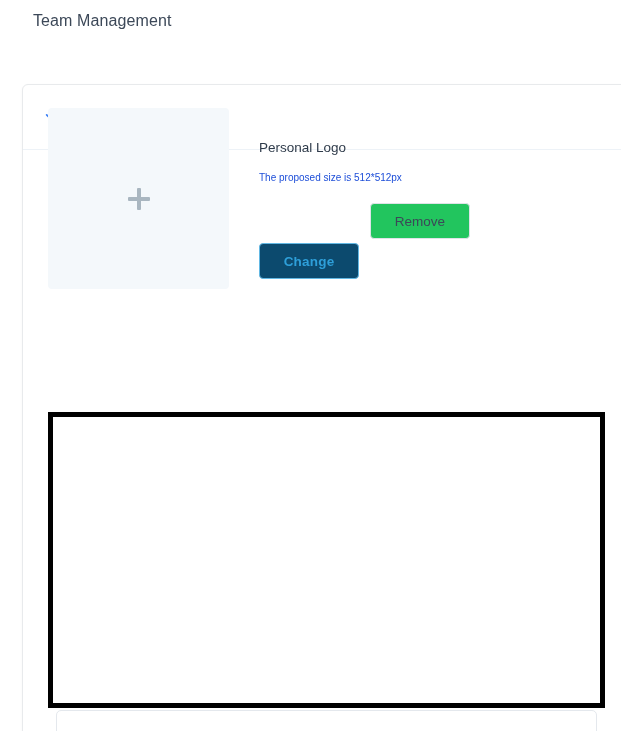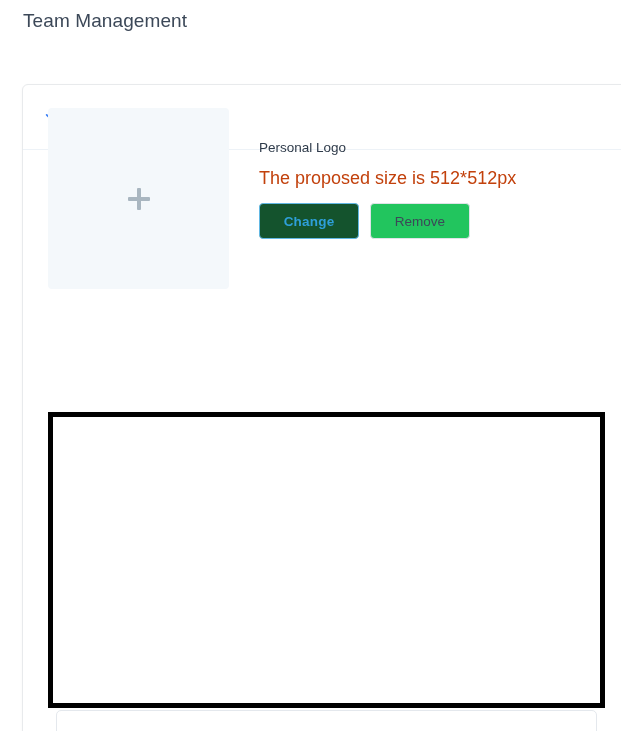--- a/index.html
+++ b/index.html
@@ -16,23 +16,23 @@
   #app {
     position: relative;
     width: 621px;
     height: 731px;
     background: #ffffff;
   }
 
   
   .page-title {
     position: absolute;
-    left: 23px;
+    left: 33px;
     top: 10px;
-    font-size: 19px;
+    font-size: 16px;
     color: #3c4858;
     letter-spacing: 0.1px;
     line-height: 22px;
   }
 
   
   .card {
     position: absolute;
     left: 22px;
     top: 84px;
@@ -122,22 +122,22 @@
   }
 
   .logo-label {
     font-size: 13.5px;
     color: #2f3b4a;
     line-height: 20px;
     margin-bottom: 9px;
   }
 
   .logo-hint {
-    font-size: 18px;
-    color: #c2410c;
+    font-size: 10px;
+    color: #1d4ed8;
     line-height: 22px;
   }
 
   .logo-buttons {
     display: flex;
     gap: 11px;
     margin-top: 14px;
   }
 
   .btn {
@@ -149,24 +149,25 @@
     display: inline-flex;
     align-items: center;
     justify-content: center;
     cursor: pointer;
     font-family: "Liberation Sans", sans-serif;
     background: #22c55e;
   }
 
   .btn-change {
     border: 1px solid #62b8e4;
-    background: #14532d;
+    background: #0c4a6e;
     color: #2e9fd9;
     font-weight: bold;
     letter-spacing: 0.2px;
+    margin-top: 40px;
   }
 
   .btn-remove {
     border: 1px solid #dfe3e8;
     color: #3c4858;
   }
 
   
   .highlight-box {
     position: absolute;

